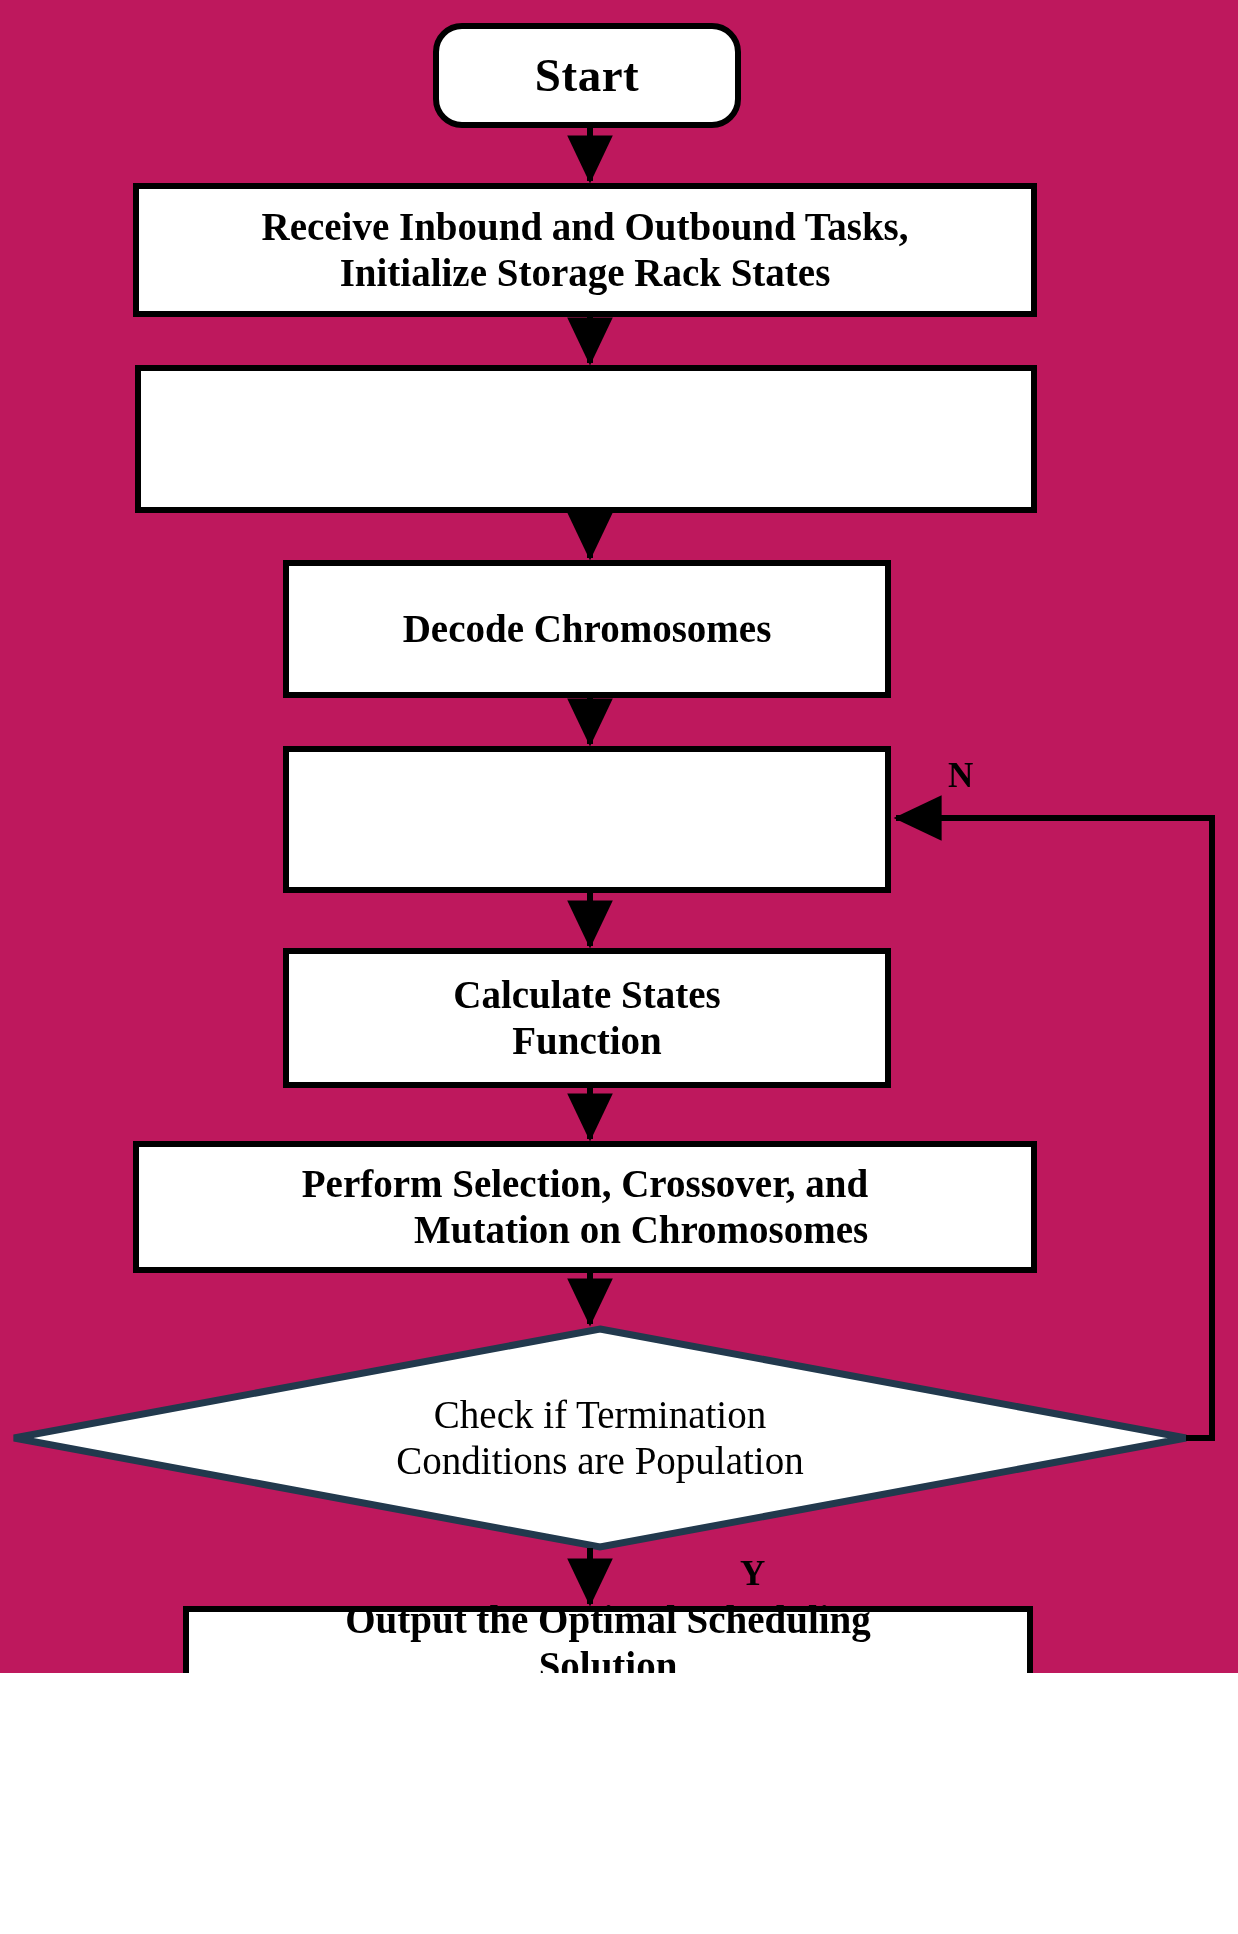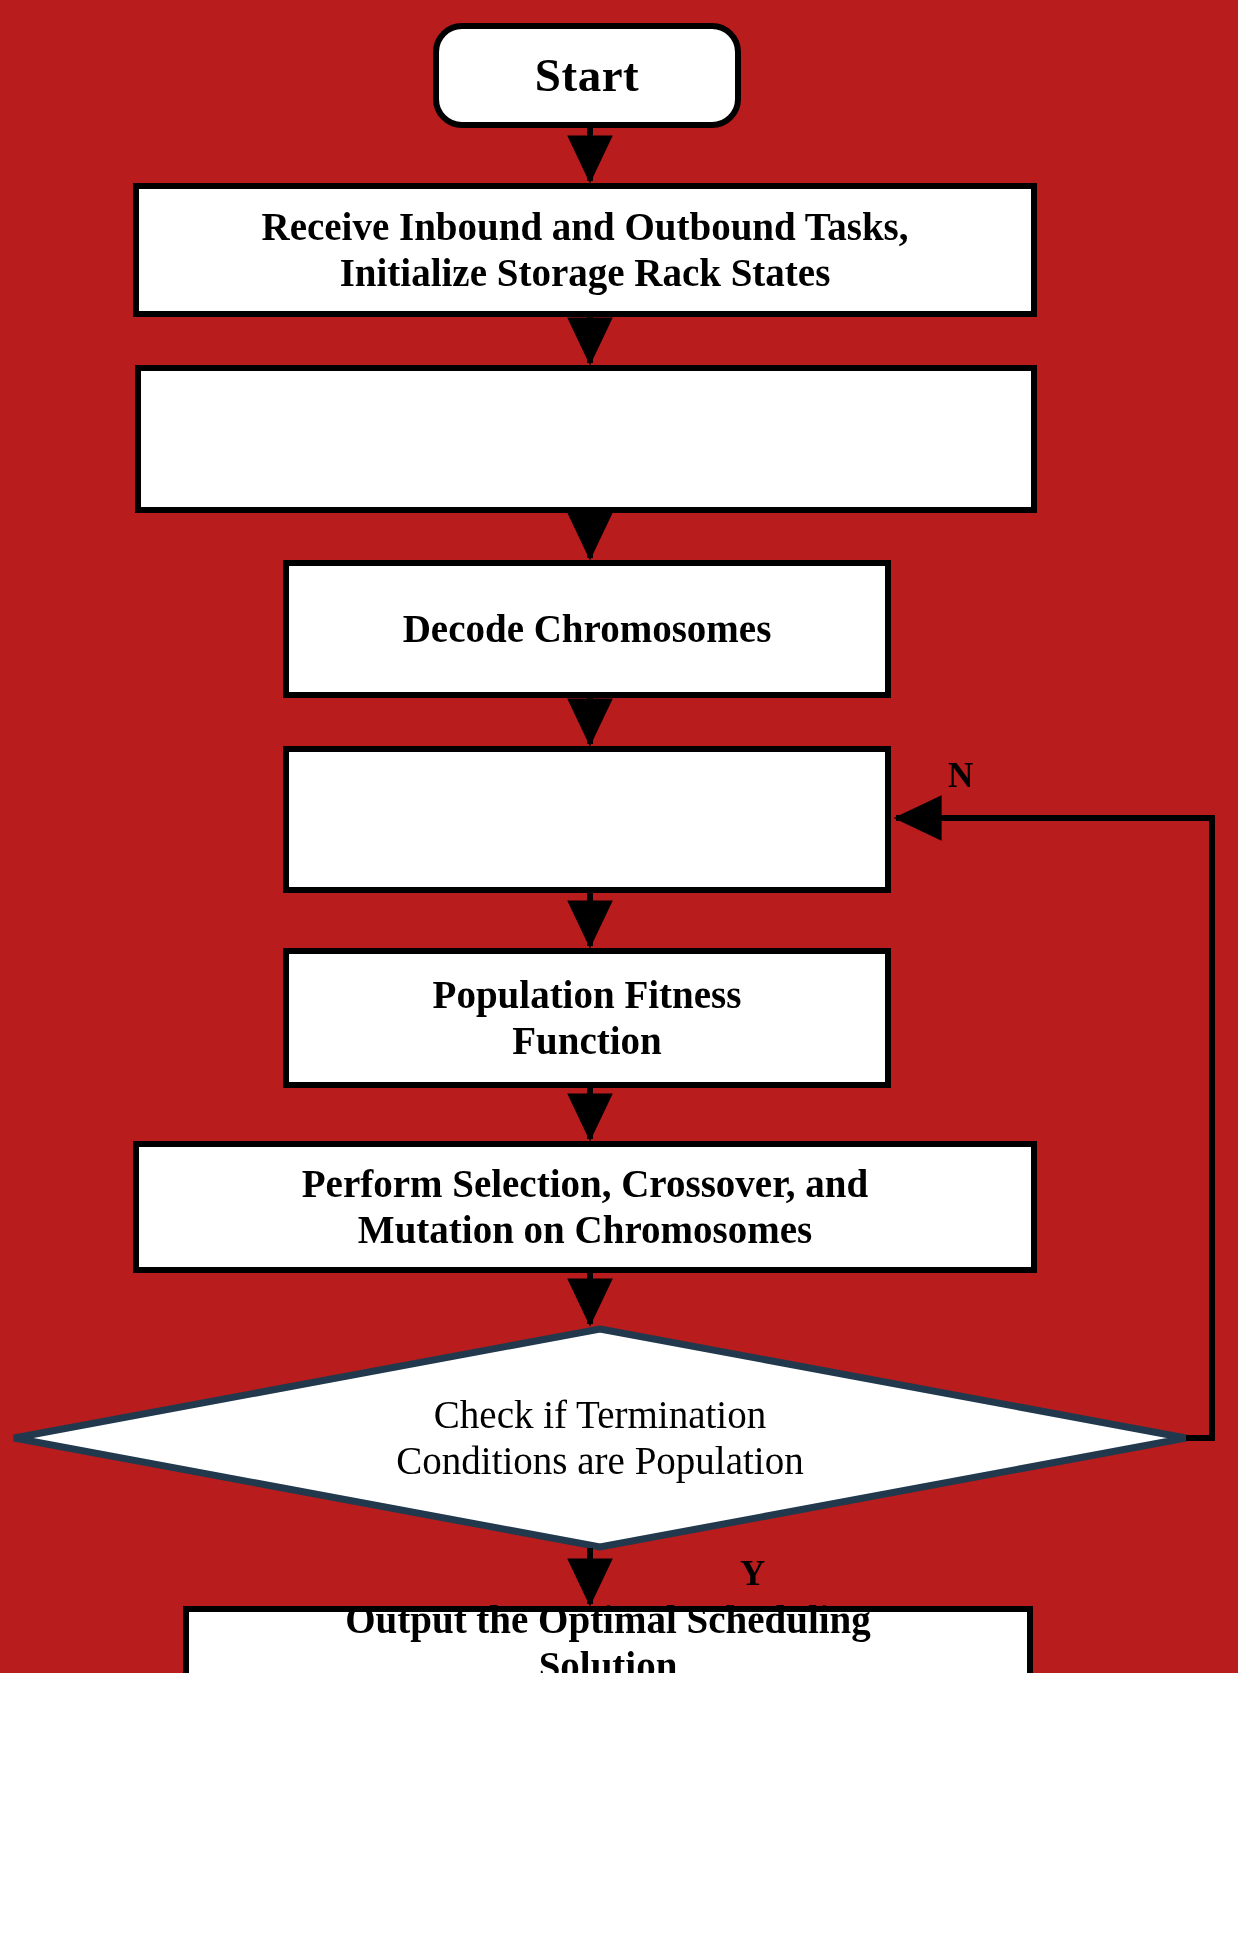--- a/index.html
+++ b/index.html
@@ -5,21 +5,21 @@
 <style>
   html, body {
     margin: 0;
     padding: 0;
     background: #ffffff;
   }
   #flowchart-root {
     position: relative;
     width: 1238px;
     height: 1673px;
-    background: #b91c1c;
+    background: #be185d;
     overflow: hidden;
     font-family: "Liberation Serif", "DejaVu Serif", serif;
   }
   #flow-svg {
     position: absolute;
     left: 0;
     top: 0;
     width: 1238px;
     height: 1934px;
   }
@@ -113,24 +113,24 @@
 
   <div class="node-label terminator-label" style="left:436px; top:26px; width:302px; height:99px;">Start</div>
 
   <div class="node-label process-label" style="left:136px; top:186px; width:898px; height:128px;">Receive Inbound and Outbound Tasks,
 Initialize Storage Rack States</div>
 
 
   <div class="node-label process-label" style="left:286px; top:563px; width:602px; height:132px;">Decode Chromosomes</div>
 
 
-  <div class="node-label process-label" style="left:286px; top:951px; width:602px; height:134px;">Population Fitness
+  <div class="node-label process-label" style="left:286px; top:951px; width:602px; height:134px;">Calculate States
 Function</div>
 
-  <div class="node-label process-label" style="left:136px; top:1144px; width:898px; height:126px;">Perform Selection, Crossover, and
+  <div class="node-label process-label" style="left:136px; top:1144px; width:898px; height:126px;text-align:right;">Perform Selection, Crossover, and
 Mutation on Chromosomes</div>
 
   <div class="node-label decision-label" style="left:250px; top:1352px; width:700px; height:172px;">Check if Termination
 Conditions are Population</div>
 
   <div class="node-label process-label" style="left:186px; top:1562px; width:844px; height:162px;">Output the Optimal Scheduling
 Solution</div>
 
   <div class="node-label terminator-label" style="left:436px; top:1806px; width:302px; height:104px;font-style:italic;">End</div>
 

